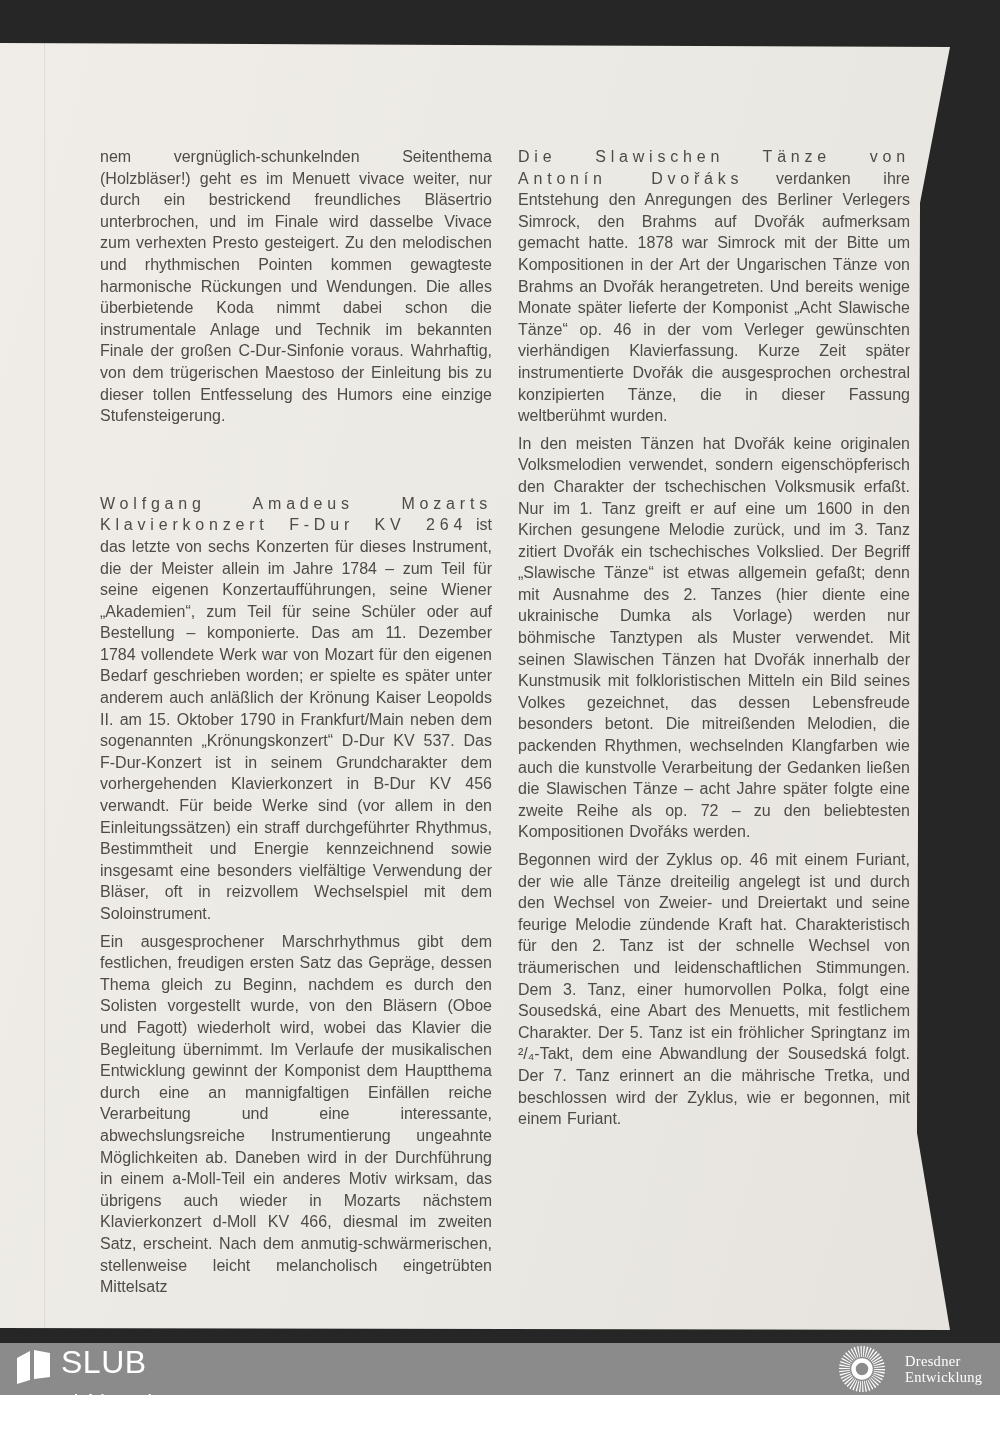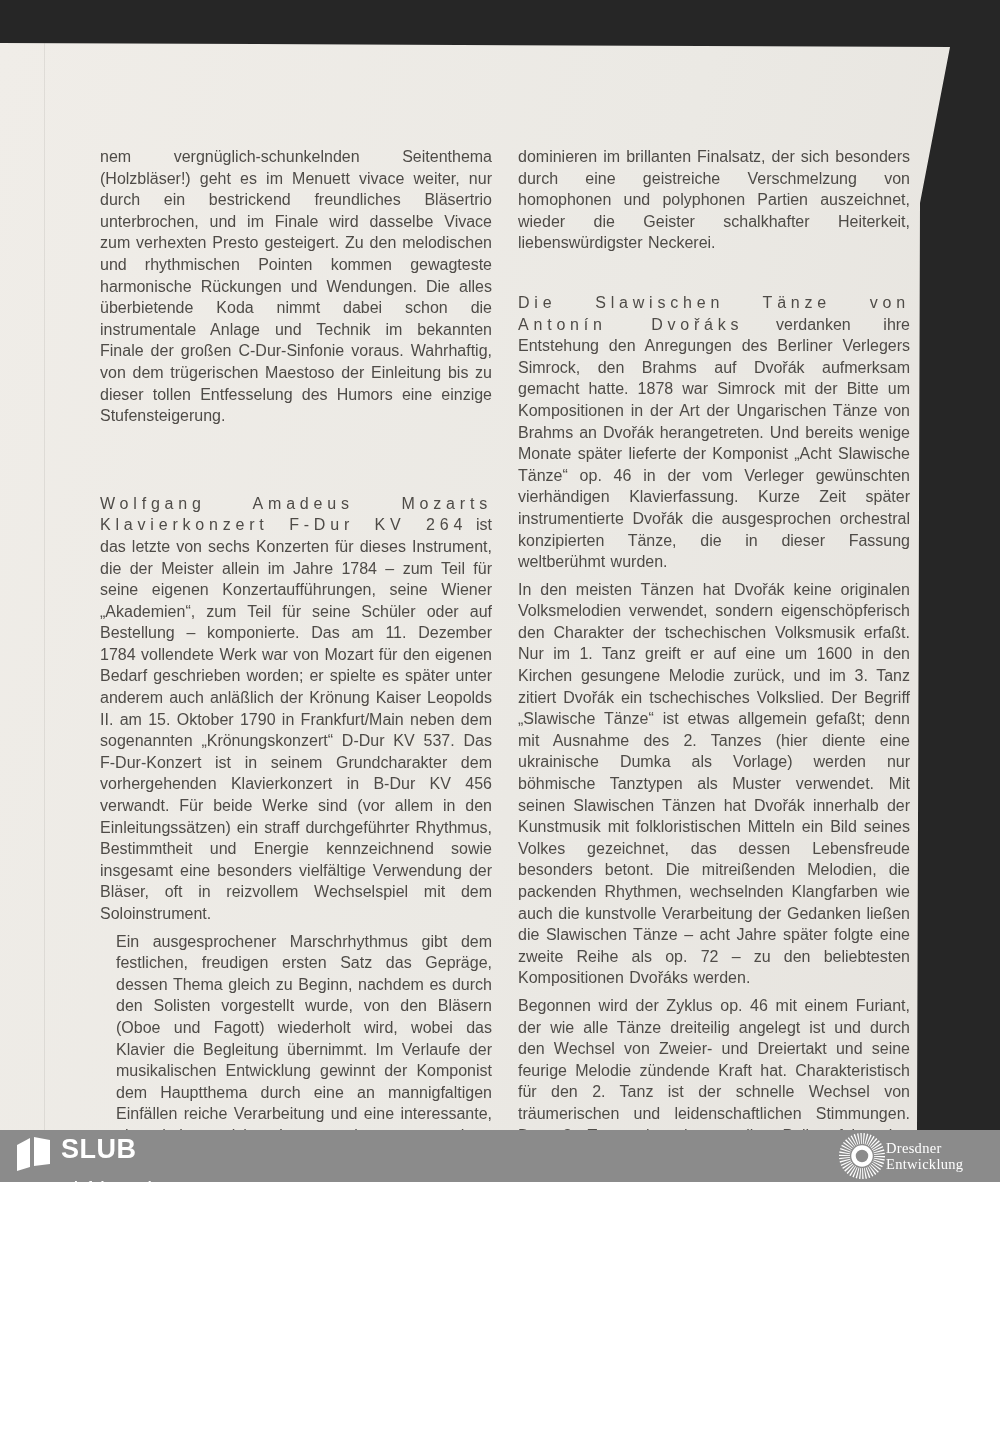--- a/index.html
+++ b/index.html
@@ -1,18 +1,18 @@
 <!DOCTYPE html>
 <html style="--bg: #262626; --paper: #ebe9e4; --ink: #4e4b47; --bar: #8b8b8b; --white: #ffffff;"><head>
 <meta charset="utf-8">
 <style>
   html,body{margin:0;padding:0;}
   .stage{
     position:relative;
-    width:1000px;height:1182px;
+    width:1000px;height:1395px;
     background:var(--bg,#262626);
     overflow:hidden;
     font-family:"Liberation Sans",sans-serif;
   }
   
   .paper{
     position:absolute;left:0;top:43px;width:950px;height:1288px;
     background:linear-gradient(105deg,#f0ede8 0%,#ebe9e4 55%,#e6e3de 100%);
     clip-path:polygon(0px 0px,950px 4px,920px 160px,917px 1090px,950px 1287px,0px 1285px);
   }
@@ -25,37 +25,37 @@
     color:var(--ink,#4e4b47);
     font-size:16px;line-height:21.6px;
     text-align:justify;
     word-spacing:1px;
   }
   .col-left{left:100px;}
   .col-right{left:518px;}
   .para{margin:0 0 6px 0;}
   .p-gap-large{margin-bottom:66px;}
   .p-gap-med{margin-bottom:38px;}
-  .p-cont{text-align-last:justify;margin-left:16px;}
+  .p-cont{text-align-last:justify;}
   .spaced{letter-spacing:0.30em;word-spacing:0.5em;}
   
   .bar{
     position:absolute;left:0;bottom:0;width:1000px;height:52px;
     background:var(--bar,#8b8b8b);
   }
   .slub{position:absolute;left:15px;top:6px;display:flex;align-items:flex-start;gap:9px;}
   .slub-name{
-    font-size:27px;line-height:26px;font-weight:700;
+    font-size:32px;line-height:26px;font-weight:400;
     color:var(--white,#ffffff);letter-spacing:0.5px;
   }
   .slub-tagline{
     font-size:14px;line-height:14px;font-weight:700;margin-top:18px;
     color:var(--white,#ffffff);
   }
-  .phil{position:absolute;left:838px;top:2px;display:flex;align-items:center;gap:0;}
+  .phil{position:absolute;left:838px;top:2px;display:flex;align-items:center;gap:19px;}
   .phil-text{
     font-family:"Liberation Serif",serif;
     color:var(--white,#ffffff);
     font-size:14.5px;line-height:16px;letter-spacing:0.3px;
   }
   .icon{display:block;}
 </style>
 </head>
 <body>
 
@@ -67,21 +67,20 @@
     <div class="col col-left">
       <p class="para p-gap-large">nem vergnüglich-schunkelnden Seitenthema (Holzbläser!) geht es im Menuett vivace weiter, nur durch ein bestrickend freundliches Bläsertrio unterbrochen, und im Finale wird dasselbe Vivace zum verhexten Presto gesteigert. Zu den melodischen und rhythmischen Pointen kommen gewagteste harmonische Rückungen und Wendungen. Die alles überbietende Koda nimmt dabei schon die instrumentale Anlage und Technik im bekannten Finale der großen C-Dur-Sinfonie voraus. Wahrhaftig, von dem trügerischen Maestoso der Einleitung bis zu dieser tollen Entfesselung des Humors eine einzige Stufensteigerung.</p>
       <p class="para">
         <span class="spaced">Wolfgang Amadeus Mozarts Klavierkonzert F-Dur KV 264</span>
         <span>ist das letzte von sechs Konzerten für dieses Instrument, die der Meister allein im Jahre 1784 – zum Teil für seine eigenen Konzertaufführungen, seine Wiener „Akademien“, zum Teil für seine Schüler oder auf Bestellung – komponierte. Das am 11. Dezember 1784 vollendete Werk war von Mozart für den eigenen Bedarf geschrieben worden; er spielte es später unter anderem auch anläßlich der Krönung Kaiser Leopolds II. am 15. Oktober 1790 in Frankfurt/Main neben dem sogenannten „Krönungskonzert“ D-Dur KV 537. Das F-Dur-Konzert ist in seinem Grundcharakter dem vorhergehenden Klavierkonzert in B-Dur KV 456 verwandt. Für beide Werke sind (vor allem in den Einleitungssätzen) ein straff durchgeführter Rhythmus, Bestimmtheit und Energie kennzeichnend sowie insgesamt eine besonders vielfältige Verwendung der Bläser, oft in reizvollem Wechselspiel mit dem Soloinstrument.</span>
       </p>
       <p class="para p-cont">Ein ausgesprochener Marschrhythmus gibt dem festlichen, freudigen ersten Satz das Gepräge, dessen Thema gleich zu Beginn, nachdem es durch den Solisten vorgestellt wurde, von den Bläsern (Oboe und Fagott) wiederholt wird, wobei das Klavier die Begleitung übernimmt. Im Verlaufe der musikalischen Entwicklung gewinnt der Komponist dem Hauptthema durch eine an mannigfaltigen Einfällen reiche Verarbeitung und eine interessante, abwechslungsreiche Instrumentierung ungeahnte Möglichkeiten ab. Daneben wird in der Durchführung in einem a-Moll-Teil ein anderes Motiv wirksam, das übrigens auch wieder in Mozarts nächstem Klavierkonzert d-Moll KV 466, diesmal im zweiten Satz, erscheint. Nach dem anmutig-schwärmerischen, stellenweise leicht melancholisch eingetrübten Mittelsatz</p>
     </div>
 
     <div class="col col-right">
-      <p class="para p-gap-med">dominieren im brillanten Finalsatz, der sich besonders durch eine geistreiche Verschmelzung von homophonen und polyphonen Partien auszeichnet, wieder die Geister schalkhafter Heiterkeit, liebenswürdigster Neckerei.</p>
       <p class="para">
         <span class="spaced">Die Slawischen Tänze von Antonín Dvořáks</span>
         <span>verdanken ihre Entstehung den Anregungen des Berliner Verlegers Simrock, den Brahms auf Dvořák aufmerksam gemacht hatte. 1878 war Simrock mit der Bitte um Kompositionen in der Art der Ungarischen Tänze von Brahms an Dvořák herangetreten. Und bereits wenige Monate später lieferte der Komponist „Acht Slawische Tänze“ op. 46 in der vom Verleger gewünschten vierhändigen Klavierfassung. Kurze Zeit später instrumentierte Dvořák die ausgesprochen orchestral konzipierten Tänze, die in dieser Fassung weltberühmt wurden.</span>
       </p>
       <p class="para">In den meisten Tänzen hat Dvořák keine originalen Volksmelodien verwendet, sondern eigenschöpferisch den Charakter der tschechischen Volksmusik erfaßt. Nur im 1. Tanz greift er auf eine um 1600 in den Kirchen gesungene Melodie zurück, und im 3. Tanz zitiert Dvořák ein tschechisches Volkslied. Der Begriff „Slawische Tänze“ ist etwas allgemein gefaßt; denn mit Ausnahme des 2. Tanzes (hier diente eine ukrainische Dumka als Vorlage) werden nur böhmische Tanztypen als Muster verwendet. Mit seinen Slawischen Tänzen hat Dvořák innerhalb der Kunstmusik mit folkloristischen Mitteln ein Bild seines Volkes gezeichnet, das dessen Lebensfreude besonders betont. Die mitreißenden Melodien, die packenden Rhythmen, wechselnden Klangfarben wie auch die kunstvolle Verarbeitung der Gedanken ließen die Slawischen Tänze – acht Jahre später folgte eine zweite Reihe als op. 72 – zu den beliebtesten Kompositionen Dvořáks werden.</p>
       <p class="para">Begonnen wird der Zyklus op. 46 mit einem Furiant, der wie alle Tänze dreiteilig angelegt ist und durch den Wechsel von Zweier- und Dreiertakt und seine feurige Melodie zündende Kraft hat. Charakteristisch für den 2. Tanz ist der schnelle Wechsel von träumerischen und leidenschaftlichen Stimmungen. Dem 3. Tanz, einer humorvollen Polka, folgt eine Sousedská, eine Abart des Menuetts, mit festlichem Charakter. Der 5. Tanz ist ein fröhlicher Springtanz im ²/₄-Takt, dem eine Abwandlung der Sousedská folgt. Der 7. Tanz erinnert an die mährische Tretka, und beschlossen wird der Zyklus, wie er begonnen, mit einem Furiant.</p>
     </div>
   </div>
 
   <footer class="bar">

